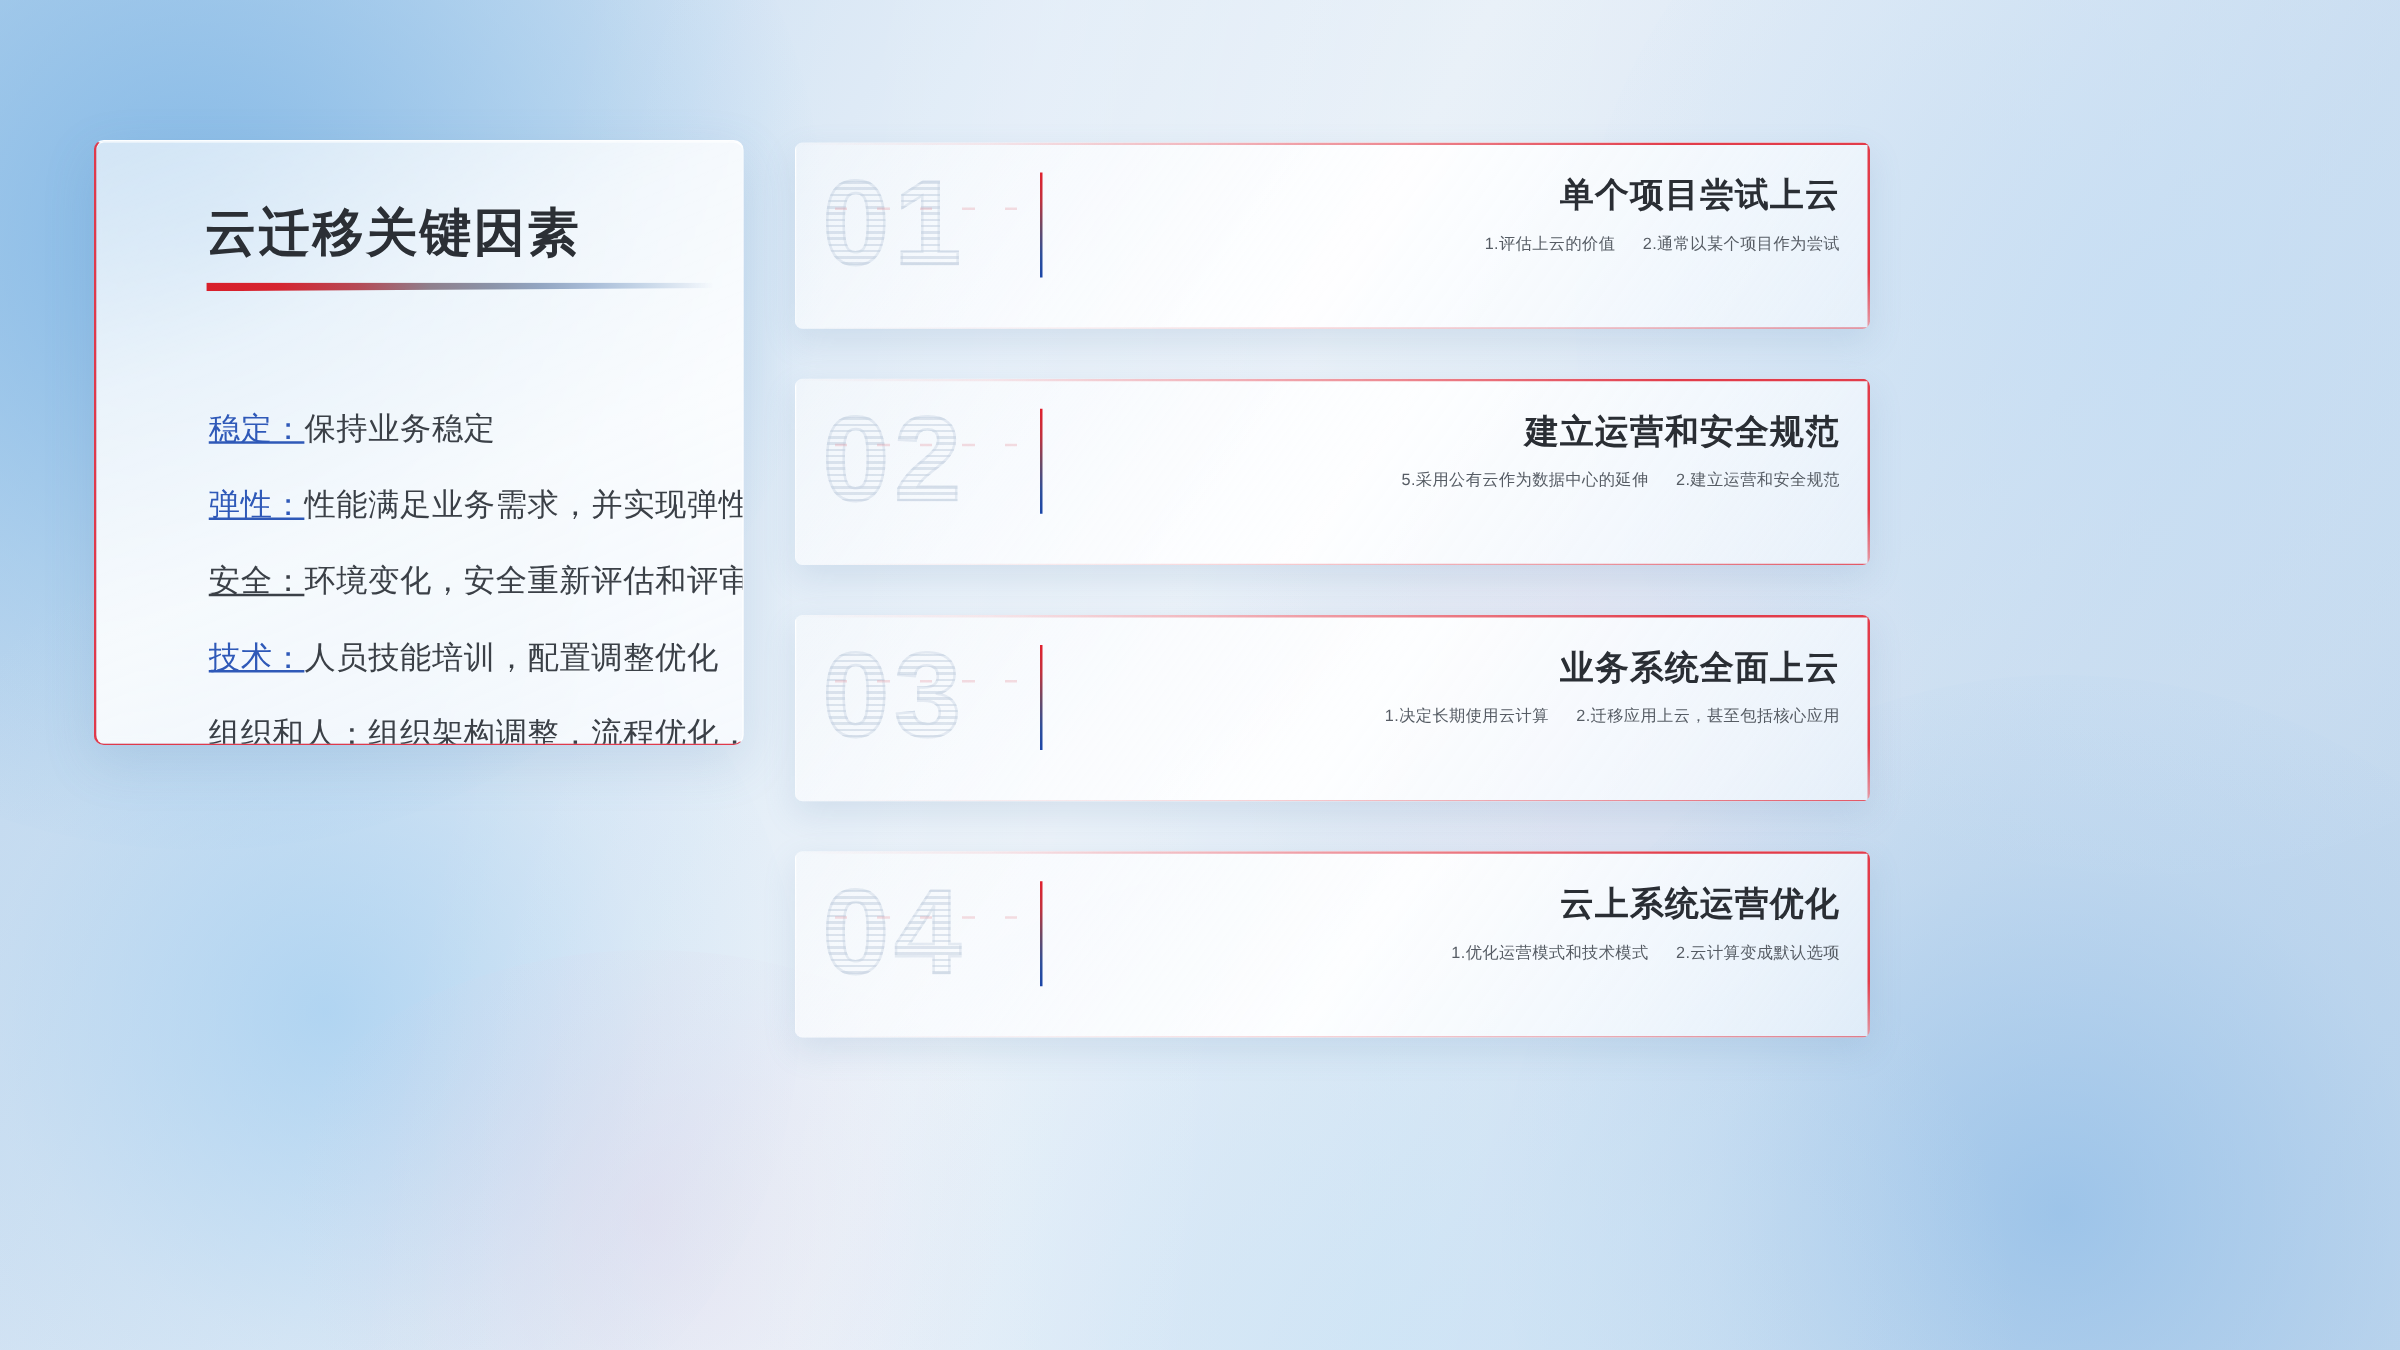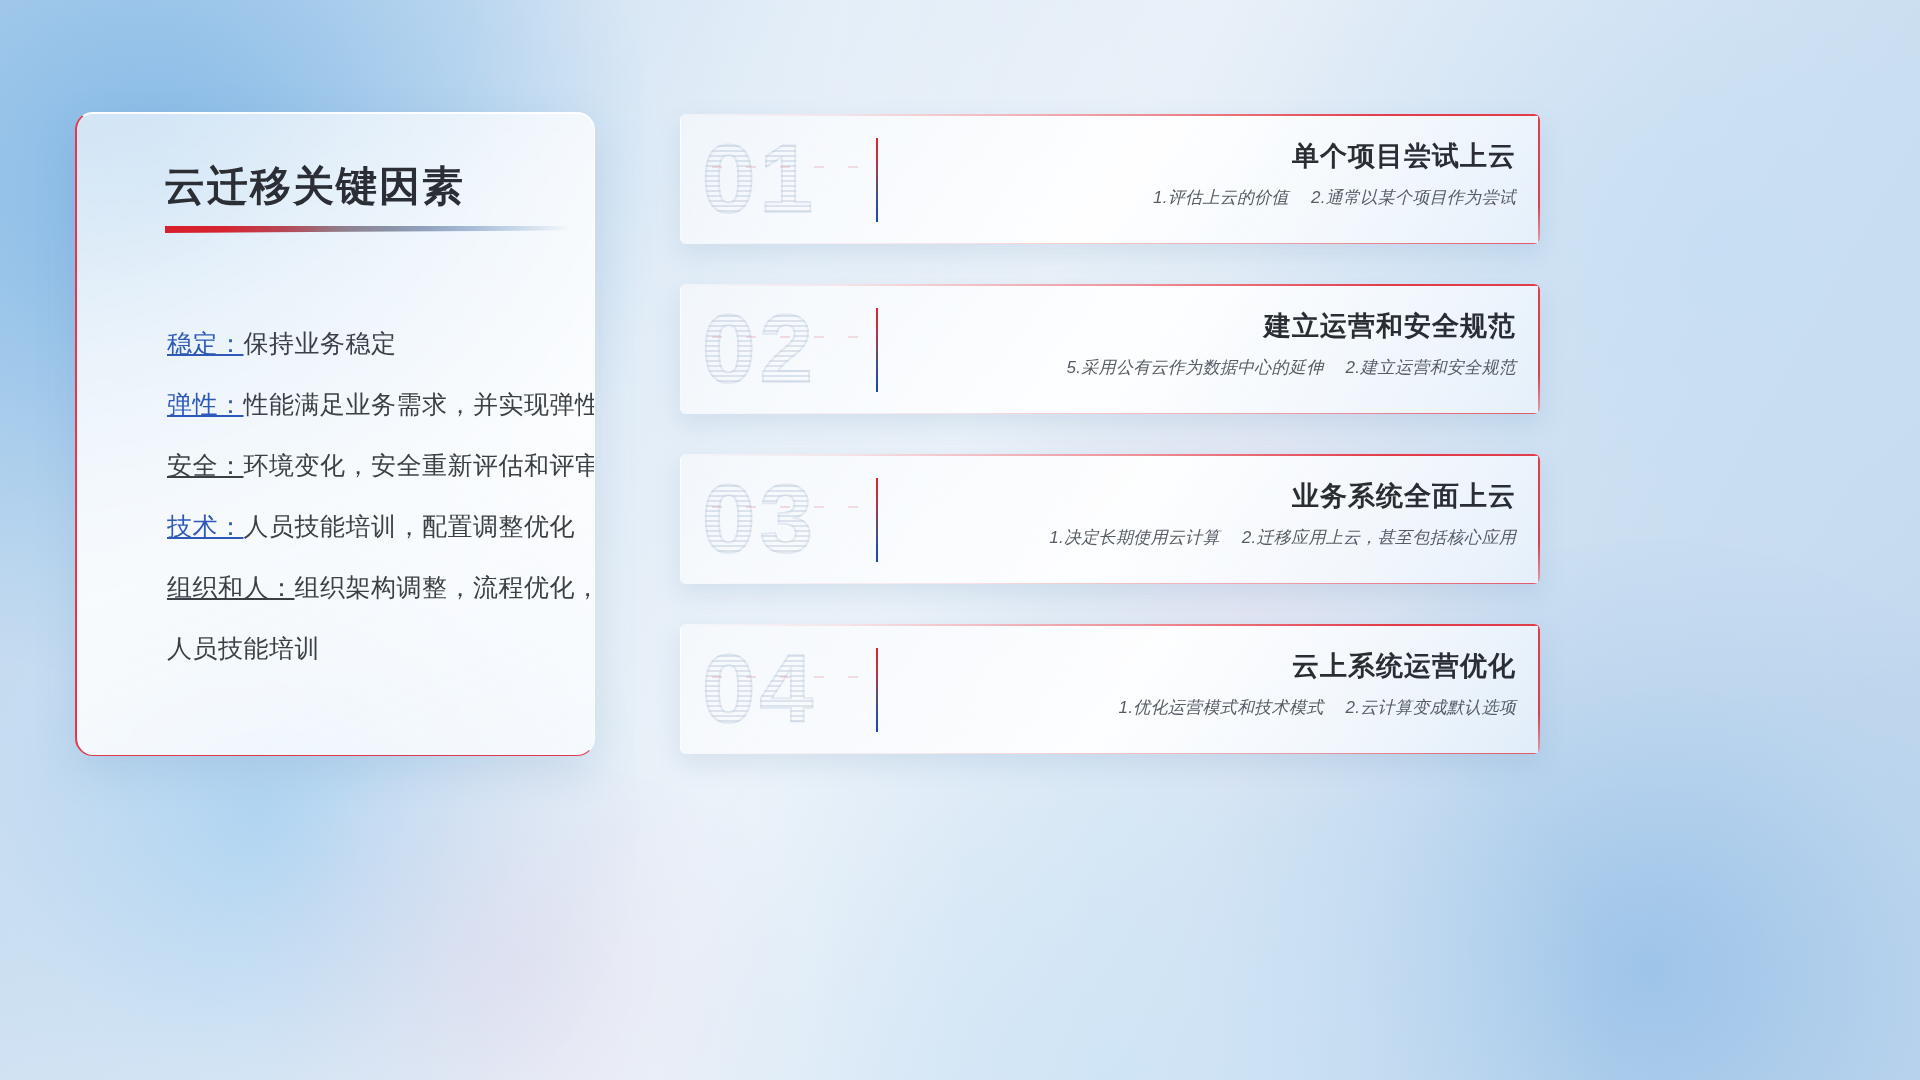--- a/index.html
+++ b/index.html
@@ -42,22 +42,22 @@
   .bg-sheen {
     position:absolute; inset:0;
     background:linear-gradient(100deg, rgba(255,255,255,0) 22%, rgba(255,255,255,.22) 40%, rgba(255,255,255,.05) 54%, rgba(255,255,255,0) 70%);
   }
 
   
   #stage { position:absolute; inset:0; }
 
   
   #left-panel {
-    position:absolute; left:75px; top:112px; width:520px; height:644px;
-    border-radius:18px;
+    position:absolute; left:75px; top:112px; width:520px; height:484px;
+    border-radius:8px;
     background:linear-gradient(158deg, rgba(255,255,255,.60) 0%, rgba(255,255,255,.80) 30%, rgba(255,255,255,.88) 58%, rgba(250,252,255,.80) 100%);
     border:1px solid rgba(255,255,255,.85);
     border-left:2px solid #e0394b;
     border-bottom:1.5px solid #e0394b;
     box-shadow:0 14px 40px rgba(96,138,185,.18), inset 0 1px 0 rgba(255,255,255,.9);
     backdrop-filter:blur(3px);
     overflow:hidden;
   }
   #left-panel::after {
     content:""; position:absolute; right:-2px; top:-1px; bottom:-1px; width:2px;
@@ -88,32 +88,31 @@
     letter-spacing:.5px;
   }
   .factor-label { color:#2f59b8;text-decoration:underline; }
   .factor-label.dark { color:#3b4047; }
   .factor-text { color:#3b4047; }
 
   
   #cards { position:absolute; left:636px; top:114px; }
   .card {
     position:relative;
-    width:860px; height:130px;
+    width:860px; height:149px;
     margin-bottom:40px;
     border-radius:6px;
     background:linear-gradient(126deg,
       rgba(255,255,255,.50) 0%,
       rgba(252,253,255,.80) 26%,
       rgba(255,255,255,.93) 52%,
       rgba(246,250,254,.86) 78%,
       rgba(238,245,252,.72) 100%);
     box-shadow:0 10px 26px rgba(92,134,182,.16);
     overflow:hidden;
-    margin-left:44px;
   }
   .card .edge-top {
     position:absolute; left:0; right:0; top:0; height:2px;
     background:linear-gradient(90deg, rgba(226,60,74,0) 0%, rgba(226,60,74,.10) 18%, rgba(226,60,74,.55) 52%, #e23c4a 82%, #e23c4a 100%);
   }
   .card .edge-right {
     position:absolute; right:0; top:0; bottom:0; width:2px;
     background:linear-gradient(180deg, #e23c4a 0%, #e23c4a 70%, rgba(226,60,74,.45) 100%);
   }
   .card .edge-bottom {
@@ -152,23 +151,22 @@
     position:absolute; left:196px; top:24px; width:2px; height:84px;
     background:linear-gradient(180deg, #e0222f 0%, #c2323f 26%, #6c4a66 52%, #2f4f9a 78%, #1b46a8 100%);
   }
   .card-body { position:absolute; left:226px; top:22px; right:24px;text-align:right; }
   .card-title {
     font-size:27px; font-weight:bold; color:#2a2e34;
     letter-spacing:1px; line-height:40px;
   }
   .card-sub {
     margin-top:10px;
-    font-size:17px; color:#565c64; letter-spacing:.3px;
+    font-size:13px; color:#565c64; letter-spacing:.3px;
     white-space:nowrap;
-    font-style:italic;
   }
   .card-sub .gap { display:inline-block; width:22px; }
 </style>
 </head>
 <body>
 
 <div id="bg">
   <div class="bg-base"></div>
   <div class="glow glow-a"></div>
   <div class="glow glow-b"></div>

